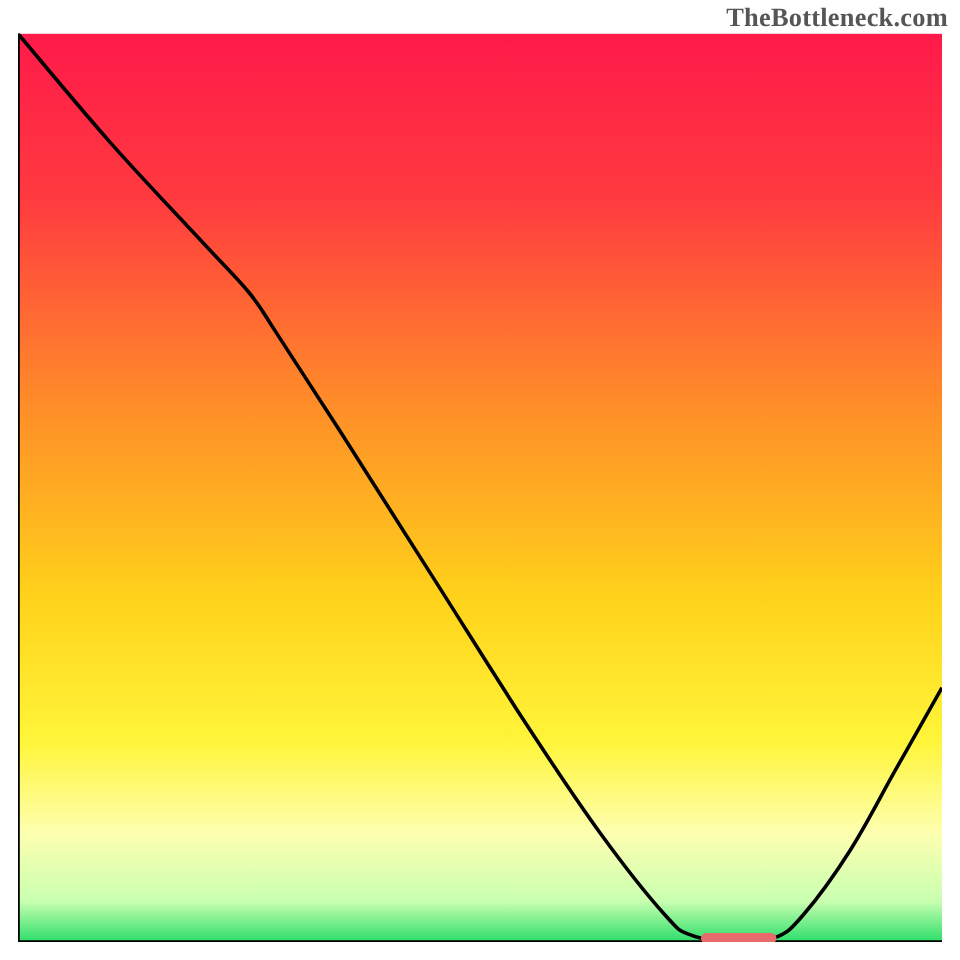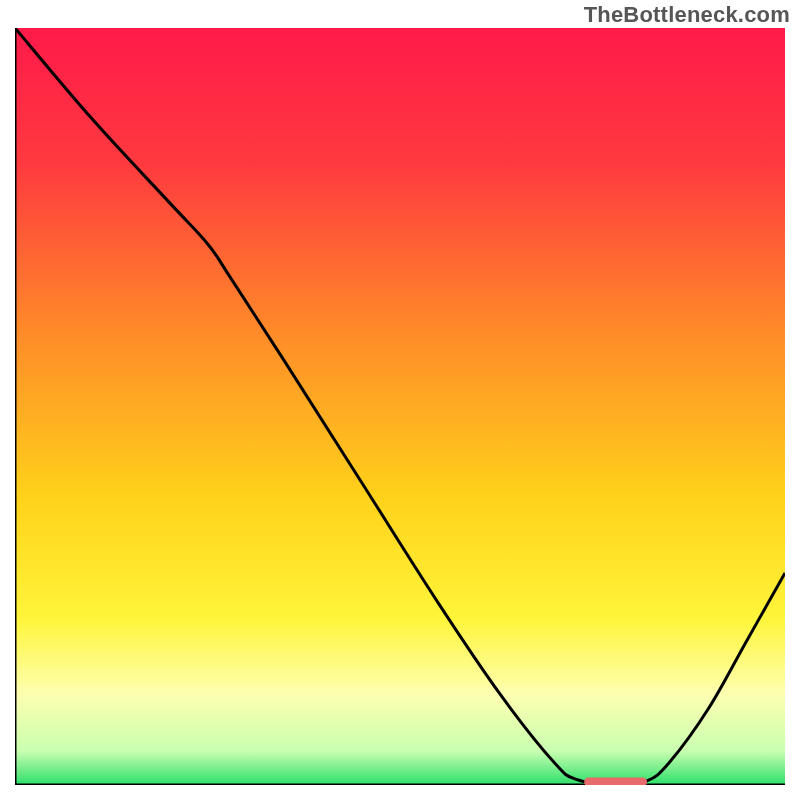--- a/index.html
+++ b/index.html
@@ -7,20 +7,21 @@
     padding: 0;
     width: 800px;
     height: 800px;
     background: #ffffff;
     font-family: Arial, Helvetica, sans-serif;
   }
   .container {
     position: relative;
     width: 800px;
     height: 672px;
+    font-family: Liberation Serif, serif;
   }
   .watermark {
     position: absolute;
     top: 2px;
     right: 10px;
     font-size: 22px;
     font-weight: bold;
     color: #565656;
     letter-spacing: 0.2px;
   }

